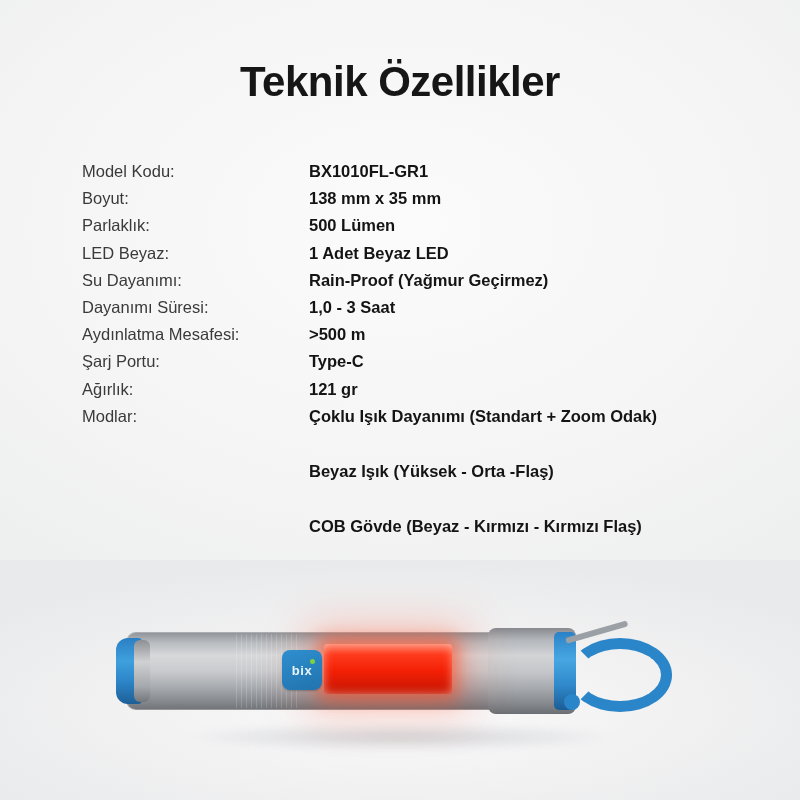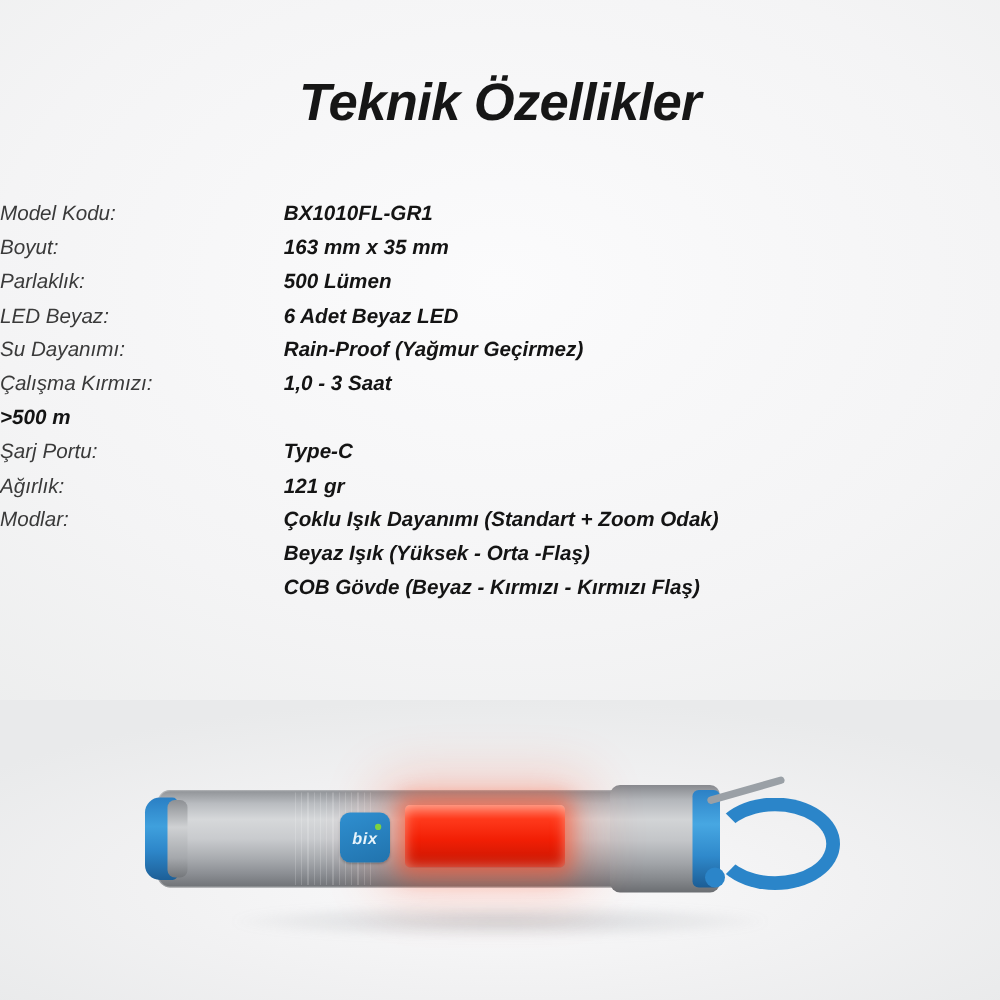--- a/index.html
+++ b/index.html
@@ -7,32 +7,32 @@
     width: 800px; height: 800px;
     font-family: "Liberation Sans", sans-serif;
     background: #f2f2f2;
     overflow: hidden;
   }
   .page {
     position: relative;
     width: 800px; height: 668px;
     background:
       radial-gradient(ellipse 900px 620px at 50% 34%, #fbfbfc 0%, #f4f4f5 45%, #eceded 75%, #e7e8e9 100%);
-    font-style: italic;
   }
   .title {
     text-align: center;
     font-size: 42px;
     font-weight: 700;
     letter-spacing: -0.5px;
     color: #161616;
     padding-top: 58px;
   }
   .specs {
     margin-top: 56px;
+    padding-left: 82px;
     font-size: 16.5px;
     color: #2a2a2a;
   }
   .spec-row {
     display: flex;
     align-items: baseline;
     height: 27.2px;
   }
   .spec-label {
     width: 227px;
@@ -42,20 +42,21 @@
   }
   .spec-value {
     font-weight: 700;
     color: #141414;
   }
   .spec-extra {
     font-weight: 700;
     color: #141414;
     margin-left: 227px;
     height: 27.2px;
+    margin-top: 28px;
   }
 
   
   .product {
     position: absolute;
     left: 0; right: 0;
     top: 560px;
     height: 240px;
   }
   .photo-bg {
@@ -141,21 +142,21 @@
     border-radius: 4px;
     background: linear-gradient(180deg, #ff7a62 0%, #ff3a1c 22%, #f21f05 55%, #c41502 100%);
     box-shadow:
       0 0 16px 6px rgba(255,70,30,0.55),
       0 0 44px 18px rgba(255,70,30,0.28),
       inset 0 0 10px rgba(255,220,200,0.55);
   }
   
   .badge {
     position: absolute;
-    left: 156px; top: 24px;
+    left: 166px; top: 24px;
     width: 40px; height: 40px;
     border-radius: 8px;
     background: linear-gradient(160deg, #2f8fd0 0%, #2173ad 100%);
     display: flex; align-items: center; justify-content: center;
     box-shadow: 0 1px 2px rgba(0,0,0,0.25);
   }
   .badge-text {
     color: #e8f4fb;
     font-size: 13px;
     font-weight: 700;
@@ -208,39 +209,40 @@
   <h1 class="title">Teknik Özellikler</h1>
 
   <div class="specs">
 
     <div class="spec-row">
       <div class="spec-label">Model Kodu:</div>
       <div class="spec-value">BX1010FL-GR1</div>
     </div>
     <div class="spec-row">
       <div class="spec-label">Boyut:</div>
-      <div class="spec-value">163 mm x 35 mm</div>
+      <div class="spec-value">138 mm x 35 mm</div>
     </div>
     <div class="spec-row">
       <div class="spec-label">Parlaklık:</div>
       <div class="spec-value">500 Lümen</div>
     </div>
     <div class="spec-row">
       <div class="spec-label">LED Beyaz:</div>
-      <div class="spec-value">6 Adet Beyaz LED</div>
+      <div class="spec-value">1 Adet Beyaz LED</div>
     </div>
     <div class="spec-row">
       <div class="spec-label">Su Dayanımı:</div>
       <div class="spec-value">Rain-Proof (Yağmur Geçirmez)</div>
     </div>
     <div class="spec-row">
-      <div class="spec-label">Çalışma Kırmızı:</div>
+      <div class="spec-label">Dayanımı Süresi:</div>
       <div class="spec-value">1,0 - 3 Saat</div>
     </div>
     <div class="spec-row">
+      <div class="spec-label">Aydınlatma Mesafesi:</div>
       <div class="spec-value">&gt;500 m</div>
     </div>
     <div class="spec-row">
       <div class="spec-label">Şarj Portu:</div>
       <div class="spec-value">Type-C</div>
     </div>
     <div class="spec-row">
       <div class="spec-label">Ağırlık:</div>
       <div class="spec-value">121 gr</div>
     </div>

